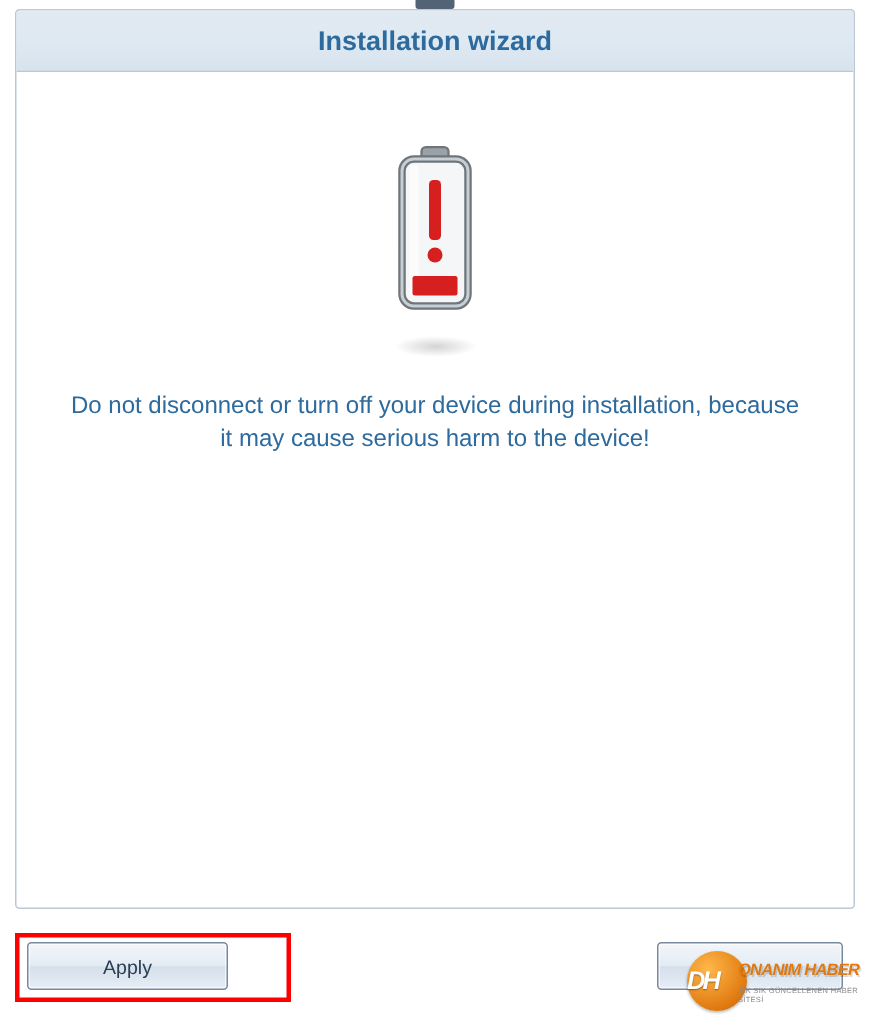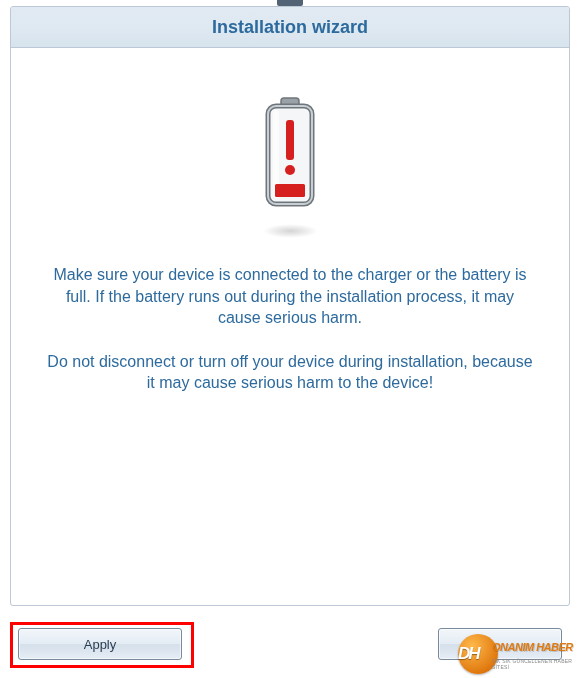--- a/index.html
+++ b/index.html
@@ -82,21 +82,21 @@
       position: absolute;
       bottom: 6px;
       left: 10px;
       right: 10px;
       height: 60px;
     }
     
     .btn {
       position: absolute;
       height: 32px;
-      width: 164px;
+      width: 134px;
       border: 1px solid #7a8a9d;
       border-radius: 3px;
       background: linear-gradient(to bottom, #f2f6fa 0%, #e4ecf4 48%, #d5e0eb 52%, #e6edf5 100%);
       color: #2a3d52;
       font-size: 13px;
       cursor: pointer;
       top: 16px;
       box-shadow: inset 0 0 0 1px rgba(255,255,255,0.6);
     }
     
@@ -206,21 +206,20 @@
         <rect x="23" y="14" width="6" height="88" rx="3" fill="rgba(255,255,255,0.7)"></rect>
 
         <rect x="36" y="24" width="8" height="40" rx="3" fill="#d61f1f"></rect>
         <circle cx="40" cy="74" r="5" fill="#d61f1f"></circle>
 
         <rect x="25" y="88" width="30" height="13" rx="1.5" fill="#d61f1f"></rect>
       </svg>
     </div>
     <div class="battery-shadow"></div>
 
-    <div class="warning-text">Make sure your device is connected to the charger or the battery is full. If the battery runs out during the installation process, it may cause serious harm.</div>
     <div class="warning-text-2">Do not disconnect or turn off your device during installation, because it may cause serious harm to the device!</div>
 
   </div>
 </div>
 
 <div class="button-bar">
   <button class="btn btn-apply">Apply</button>
   <button class="btn btn-right"></button>
   <div class="red-highlight"></div>
 </div>

